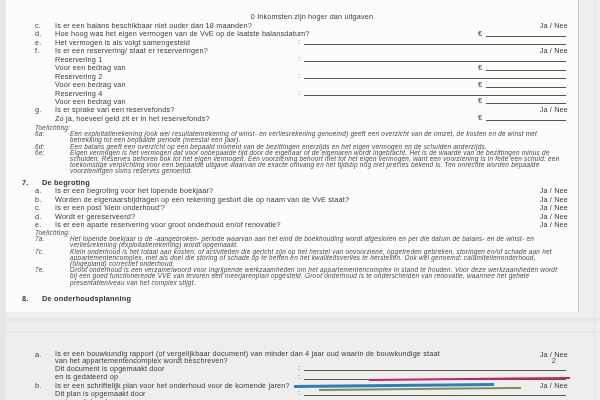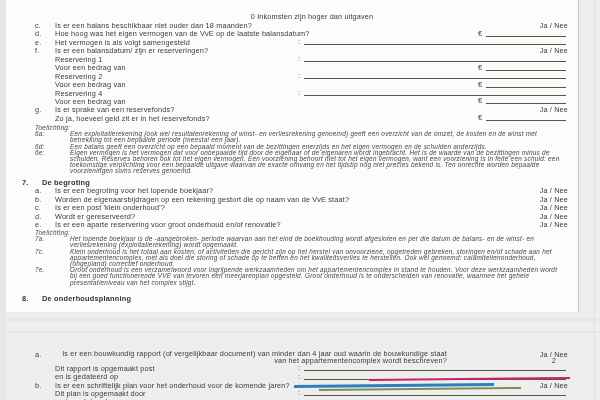--- a/index.html
+++ b/index.html
@@ -22,21 +22,21 @@
     font-size:7.3px; letter-spacing:0.15px; color:#3a3a3c; line-height:8px;
   }
 
   .formarea { position:absolute; top:22px; left:0; right:0; }
   .frow {
     position:relative; height:8.45px; padding-left:29px;
     font-size:7.3px; letter-spacing:0.15px; color:#3a3a3c; line-height:8.4px;
     white-space:nowrap;
   }
   .letter { display:inline-block; width:20px; }
-  .qtext { display:inline-block;text-align:right; }
+  .qtext { display:inline-block; }
   .janee { position:absolute; right:10px; top:0; }
   .fieldwrap {
     position:absolute; top:0; bottom:1px; display:flex; align-items:flex-end;
   }
   .fieldwrap.colon { left:292px; right:12px; }
   .fieldwrap.euro  { left:472px; right:12px; }
   .fsign { line-height:8px; }
   .wline { flex:1; margin-left:4px; margin-bottom:1px; border-bottom:1px solid #59564f; }
 
   .toel {
@@ -100,21 +100,21 @@
 
     <div class="frow">
       <span class="letter">e.</span><span class="qtext">Het vermogen is als volgt samengesteld</span>
       <span class="fieldwrap colon">
           <span class="fsign">:</span>
           <span class="wline"></span>
         </span>
     </div>
 
     <div class="frow">
-      <span class="letter">f.</span><span class="qtext">Is er een balansdatum/ zijn er reserveringen?</span>
+      <span class="letter">f.</span><span class="qtext">Is er een reservering/ staat er reserveringen?</span>
       <span class="janee">Ja / Nee</span>
     </div>
 
     <div class="frow">
       <span class="letter"></span><span class="qtext">Reservering 1</span>
       <span class="fieldwrap colon">
           <span class="fsign">:</span>
           <span class="wline"></span>
         </span>
     </div>
@@ -234,21 +234,21 @@
 
   <div class="sec" style="top:295px;">
     <div class="sechead">
       <span class="secnum">8.</span><span>De onderhoudsplanning</span>
     </div>
     <div class="frow wrap2">
       <span class="letter">a.</span><span class="qtext">Is er een bouwkundig rapport (of vergelijkbaar document) van minder dan 4 jaar oud waarin de bouwkundige staat van het appartementencomplex wordt beschreven?</span>
       <span class="janee">Ja / Nee</span>
     </div>
     <div class="frow">
-      <span class="letter"></span><span class="qtext">Dit rapport is opgemaakt post</span>
+      <span class="letter"></span><span class="qtext">Dit document is opgemaakt door</span>
       <span class="fieldwrap colon">
           <span class="fsign">:</span>
           <span class="wline"></span>
         </span>
     </div>
     <div class="frow">
       <span class="letter"></span><span class="qtext">en is gedateerd op</span>
       <span class="fieldwrap colon">
           <span class="fsign">:</span>
           <span class="wline"></span>

